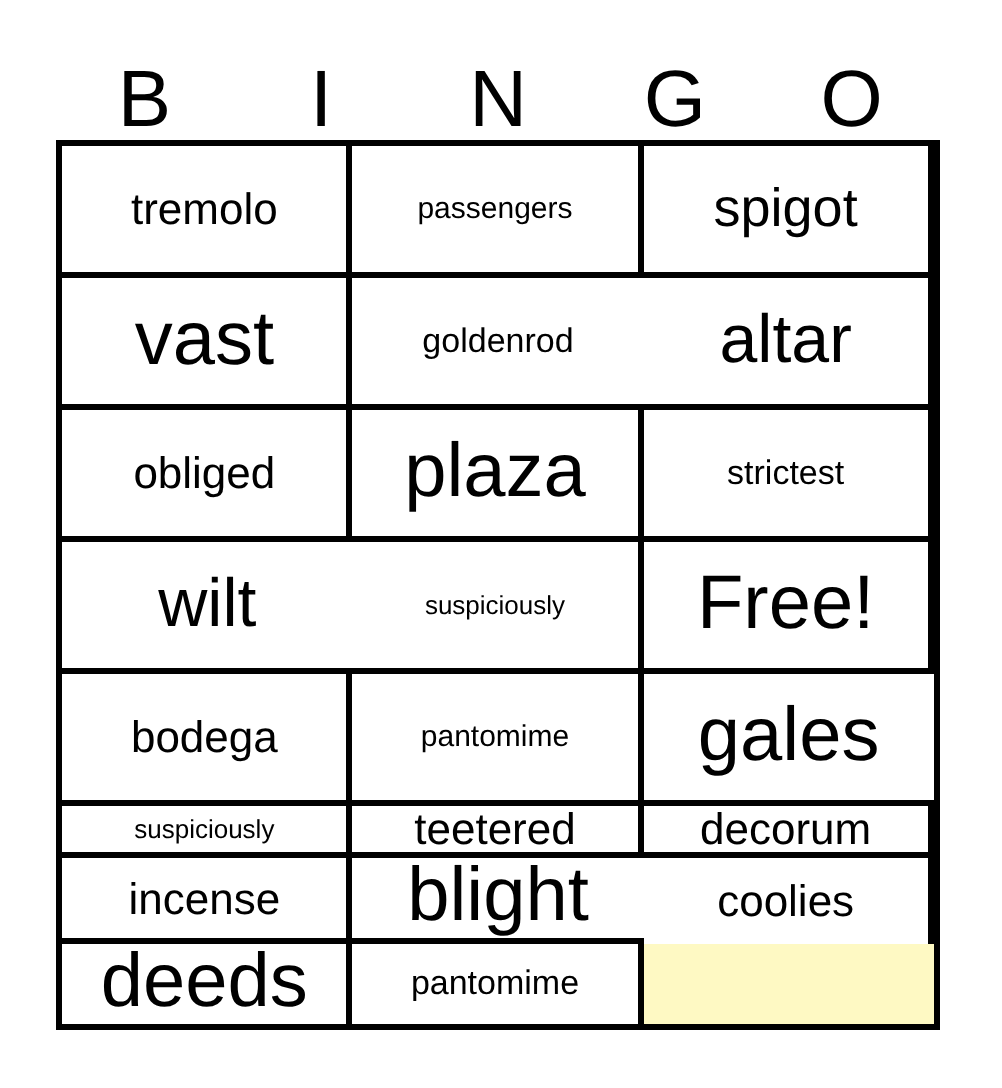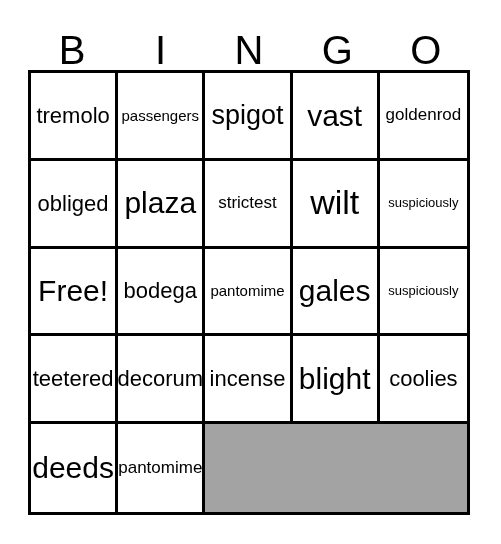--- a/index.html
+++ b/index.html
@@ -47,23 +47,23 @@
   
   .grid {
     position: absolute;
     left: 28px;
     top: 70px;
     width: 442px;
     height: 445px;
     box-sizing: border-box;
     border: 3px solid #000000;
     display: grid;
-    grid-template-columns: repeat(5, 1fr);
+    grid-template-columns: repeat(3, 1fr);
     grid-template-rows: repeat(5, 1fr);
-    background: #a3a3a3;
+    background: #fef9c3;
   }
   .cell {
     box-sizing: border-box;
     border-right: 3px solid #000000;
     border-bottom: 3px solid #000000;
     display: flex;
     align-items: center;
     justify-content: center;
     text-align: center;
     overflow: hidden;
@@ -74,21 +74,21 @@
   .cell:nth-child(n+21) { border-bottom: none; }
 
   .cell-text {
     display: block;
     line-height: 1.05;
     white-space: nowrap;
   }
 
   
   .s-xxl { font-size: 34px; }
-  .s-xl  { font-size: 30px; text-align: right; }
+  .s-xl  { font-size: 38px; text-align: right; }
   .s-lg  { font-size: 27px; }
   .s-md  { font-size: 22px; }
   .s-sm  { font-size: 17px; }
   .s-xs  { font-size: 15px; }
   .s-xxs { font-size: 13px; }
 </style>
 </head>
 <body>
 
 <div class="card">
@@ -111,20 +111,23 @@
       </div>
     <div class="cell">
         <span class="cell-text s-lg">spigot</span>
       </div>
     <div class="cell">
         <span class="cell-text s-xl">vast</span>
       </div>
 
     <div class="cell">
         <span class="cell-text s-sm">goldenrod</span>
+      </div>
+    <div class="cell">
+        <span class="cell-text s-xxl">altar</span>
       </div>
     <div class="cell">
         <span class="cell-text s-md">obliged</span>
       </div>
     <div class="cell">
         <span class="cell-text s-xl">plaza</span>
       </div>
     <div class="cell">
         <span class="cell-text s-sm">strictest</span>
       </div>

